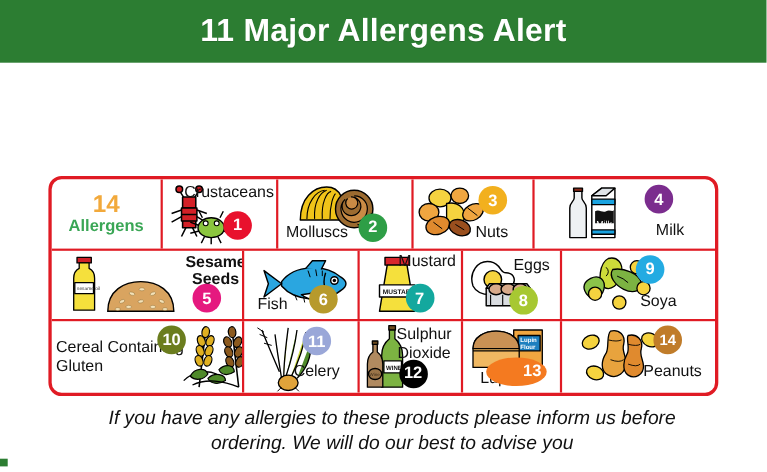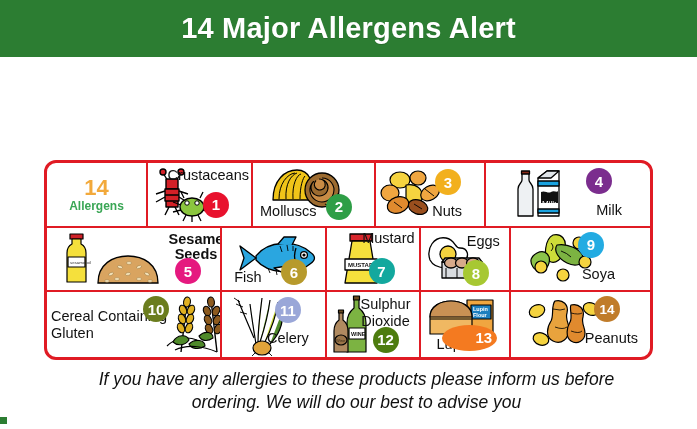--- a/index.html
+++ b/index.html
@@ -114,21 +114,21 @@
   }
   .title-14{
     color:#f2a93b;
     font-weight:bold;
     font-size:22px;
     line-height:1;
   }
   .title-word{
     color:#3aa655;
     font-weight:bold;
-    font-size:12px;
+    font-size:15px;
     line-height:1.05;
     margin-top:1px;
   }
 
   
   .footer{
     position:absolute;
     left:0;right:0;top:368px;
     text-align:center;
     padding-left:16px;
@@ -144,21 +144,21 @@
     width:7px;height:7px;background:#2c7d32;
   }
   svg{display:block;}
 </style>
 </head>
 <body>
 
 <div class="poster">
 
   <div class="header-bar">
-    <div class="header-title">14 Major Allergens Alert</div>
+    <div class="header-title">11 Major Allergens Alert</div>
   </div>
 
 
   <div class="grid">
 
     <div class="grid-row">
 
       <div class="cell c-a title-cell">
         <div class="title-14">14</div>
         <div class="title-word">Allergens</div>
@@ -446,21 +446,21 @@
                 <rect x="19" y="34" width="16" height="11" fill="#fff"></rect>
                 <text x="21" y="42" font-size="5.5" fill="#111" stroke="none" font-family="Liberation Sans, sans-serif" font-weight="bold">WINE</text>
                 <path d="M9 18 h4 v8 c4 3 5 7 5 11 v21 h-14 v-21 c0 -4 1 -8 5 -11 z" fill="#b08a60"></path>
                 <rect x="8.5" y="16" width="5" height="3" fill="#6b4a1e"></rect>
                 <ellipse cx="11" cy="46" rx="6" ry="5" fill="#9a7448"></ellipse>
                 <text x="6" y="48" font-size="4" fill="#3a2a18" stroke="none" font-family="Liberation Sans, sans-serif">Wine</text>
               </g>
             </svg>
           </span>
           <span class="lbl two" style="right:2px;top:4px;width:62px;line-height:1.15;">Sulphur Dioxide</span>
-          <span class="badge" style="right:20px;bottom:4px;background:#4d7c0f;">12</span>
+          <span class="badge" style="right:30px;bottom:4px;background:#000000;">12</span>
         </div>
       </div>
 
       <div class="cell" style="width:106px;">
         <div class="cell-inner">
           <span class="art" style="left:6px;top:5px;">
             <svg width="72" height="42" viewBox="0 0 72 42">
               <g stroke="#000" stroke-width="1.2" stroke-linejoin="round">
                 <rect x="40" y="3" width="26" height="34" fill="#f0a640"></rect>
                 <rect x="44" y="8" width="20" height="14" fill="#1d7fbf"></rect>

